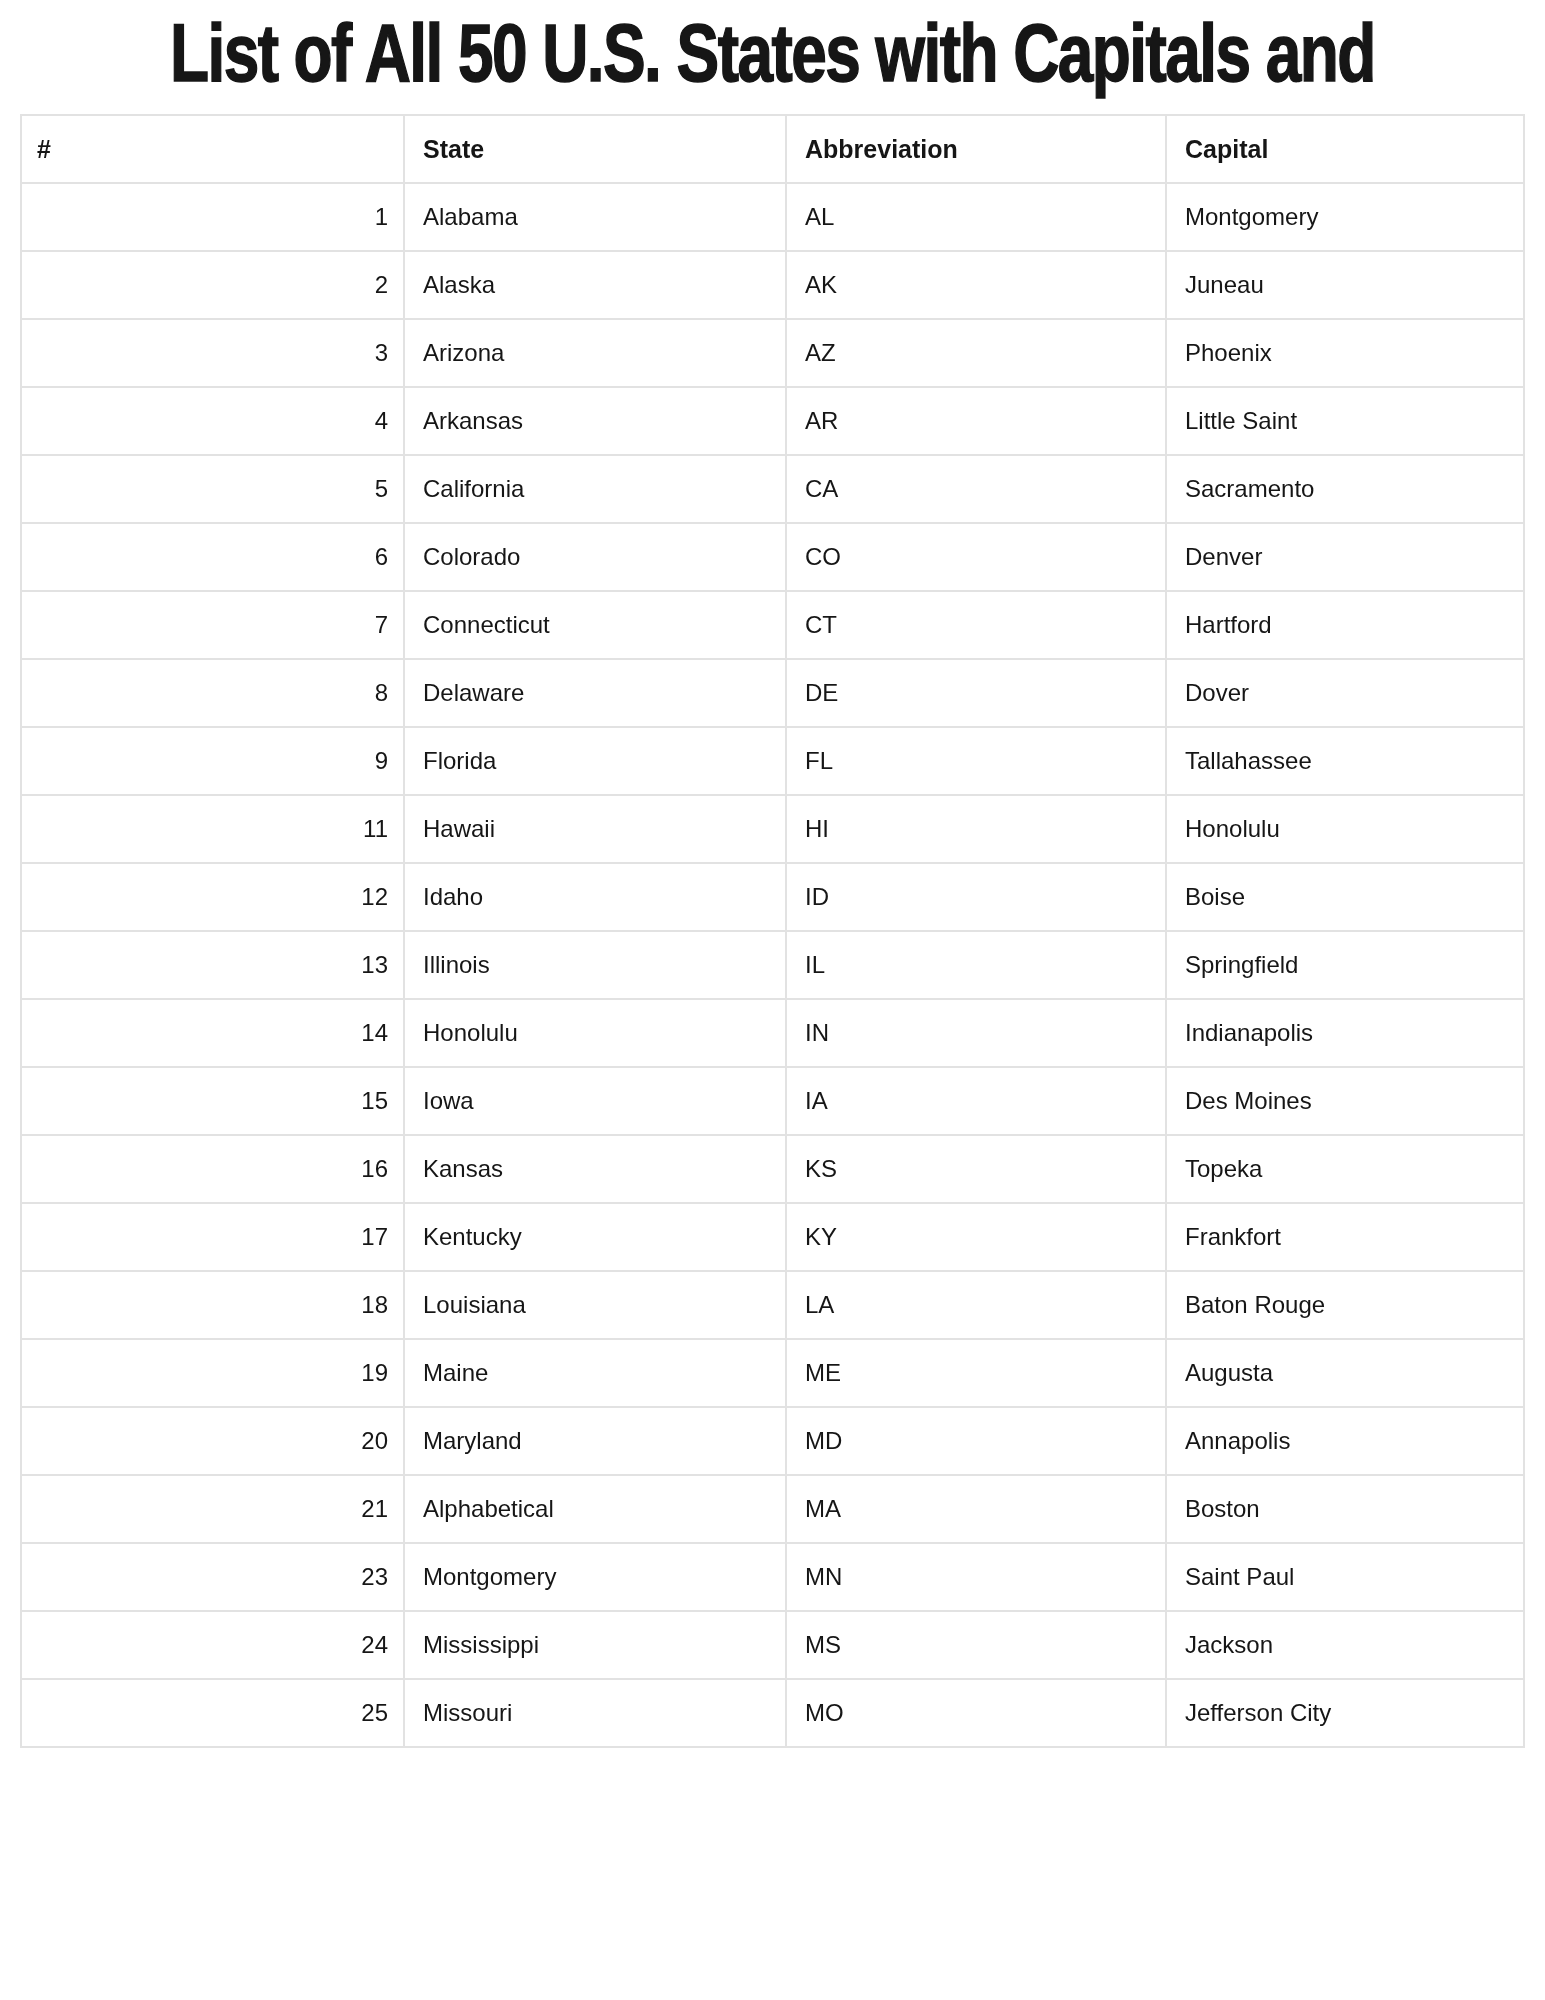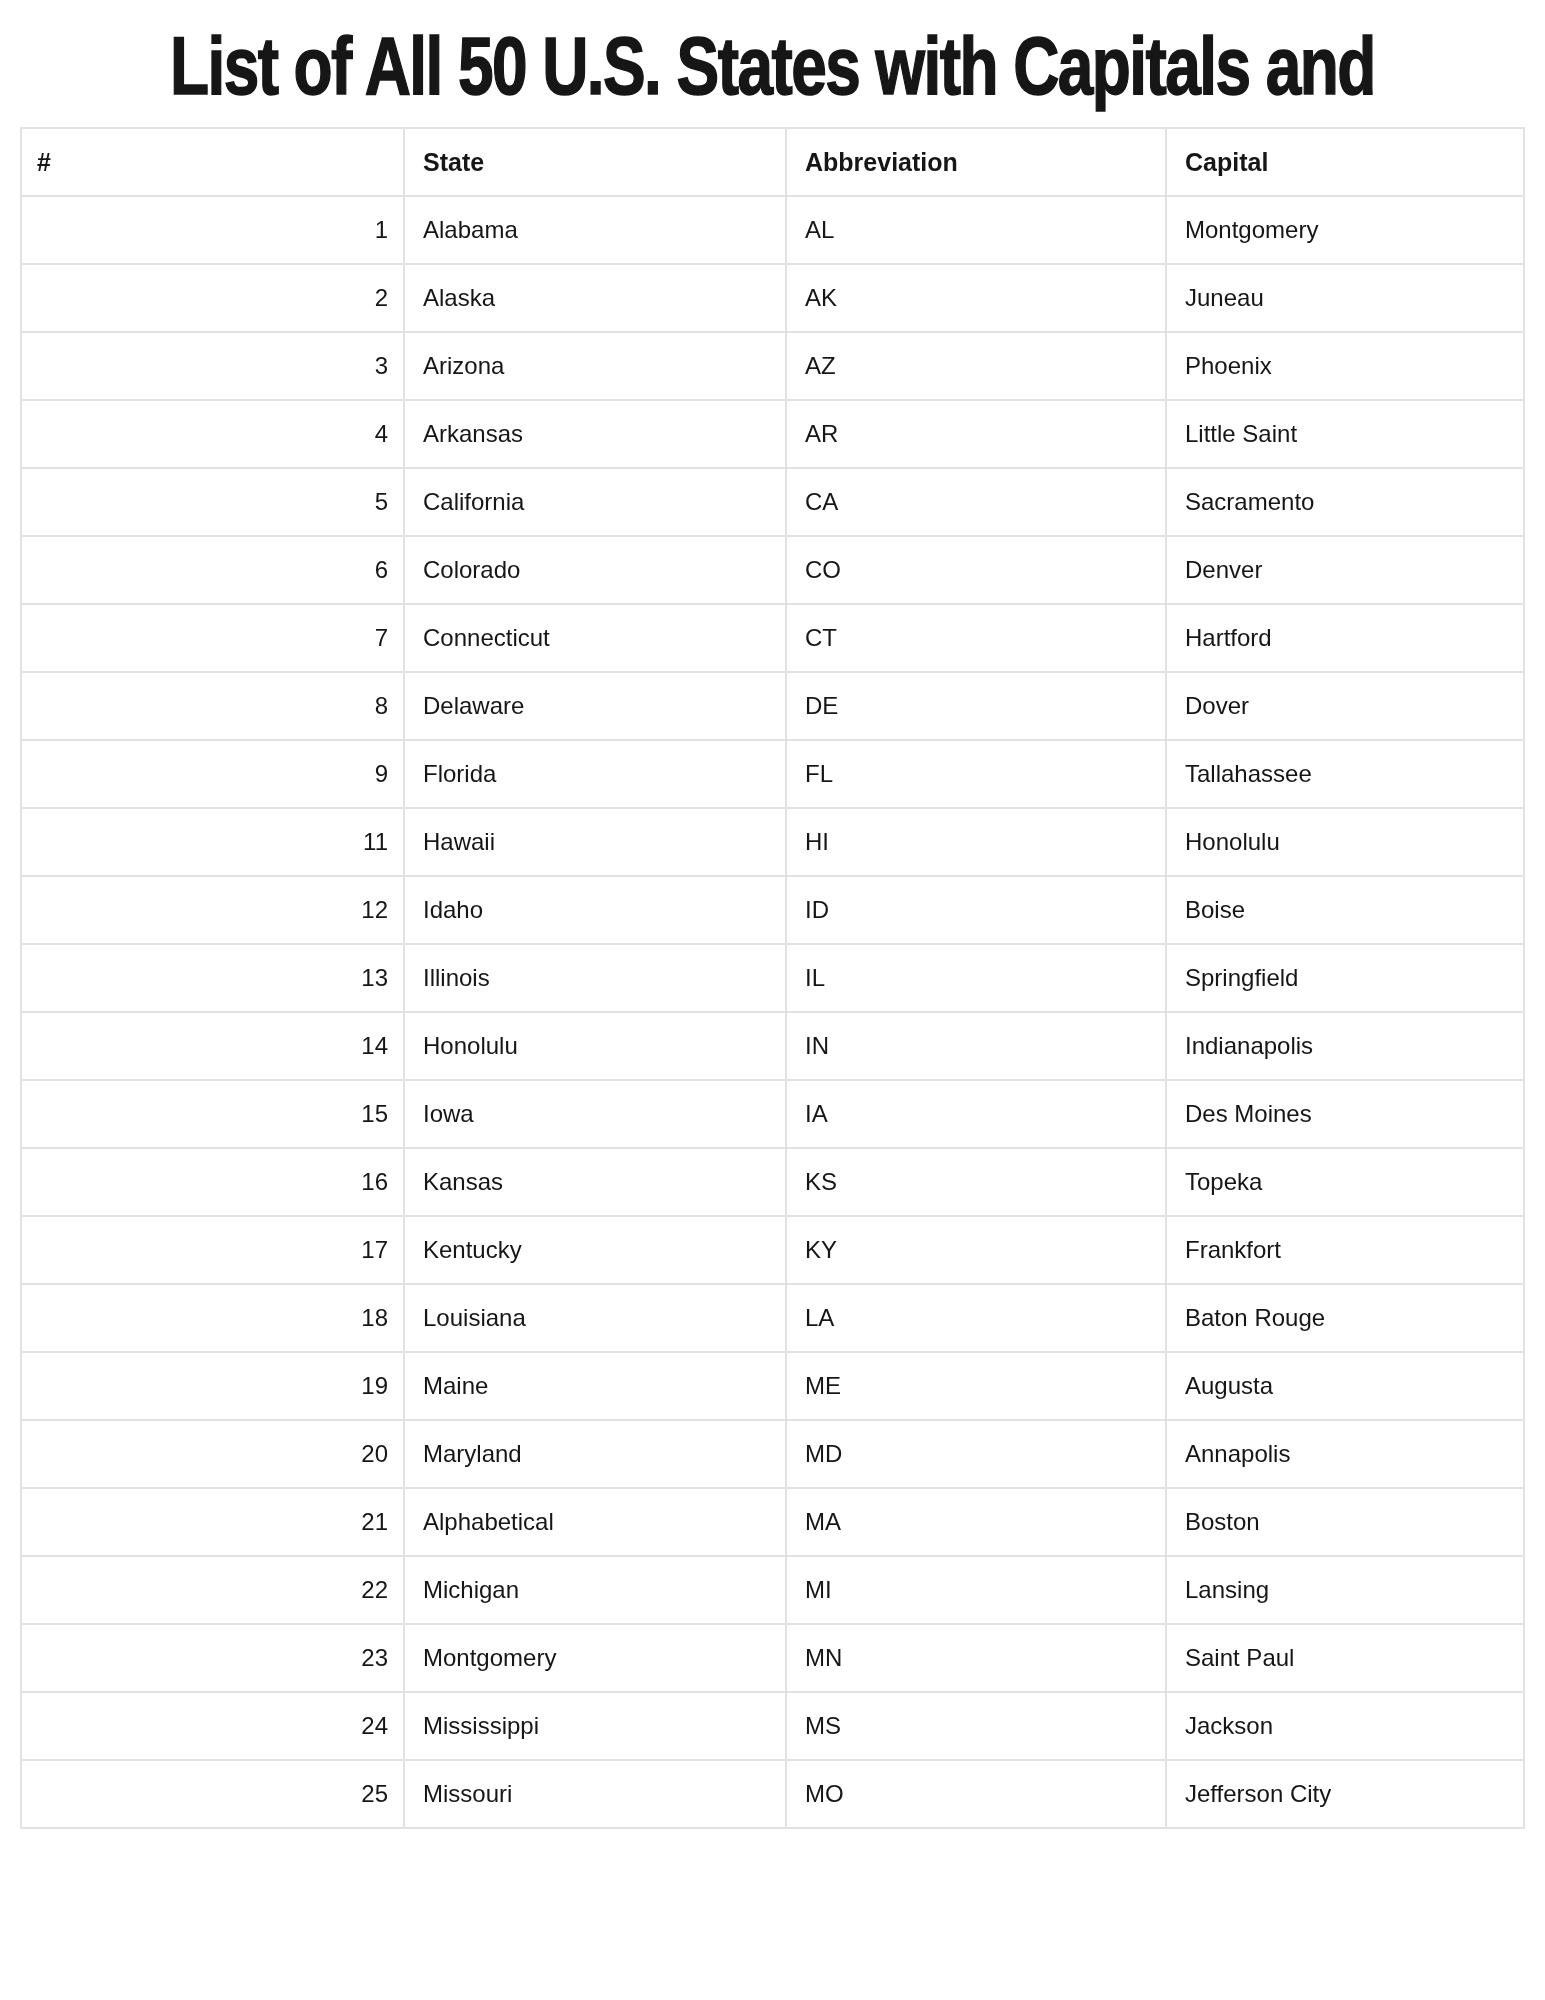--- a/index.html
+++ b/index.html
@@ -10,21 +10,21 @@
   body {
     width: 1545px;
     height: 2000px;
     background: var(--bg, #ffffff);
     color: var(--text, #161616);
     font-family: "Liberation Sans", sans-serif;
   }
 
   
   .title {
-    padding-top: 16px;
+    padding-top: 3px;
   }
   .title-line-wrap {
     display: flex;
     justify-content: center;
     align-items: center;
     height: 100px;
   }
   .title-line {
     font-size: 82px;
     font-weight: bold;
@@ -205,26 +205,20 @@
     <td>MD</td>
     <td>Annapolis</td>
   </tr>
         <tr>
     <td class="cell-num">21</td>
     <td>Alphabetical</td>
     <td>MA</td>
     <td>Boston</td>
   </tr>
         <tr>
-    <td class="cell-num">22</td>
-    <td>Michigan</td>
-    <td>MI</td>
-    <td>Lansing</td>
-  </tr>
-        <tr>
     <td class="cell-num">23</td>
     <td>Montgomery</td>
     <td>MN</td>
     <td>Saint Paul</td>
   </tr>
         <tr>
     <td class="cell-num">24</td>
     <td>Mississippi</td>
     <td>MS</td>
     <td>Jackson</td>

